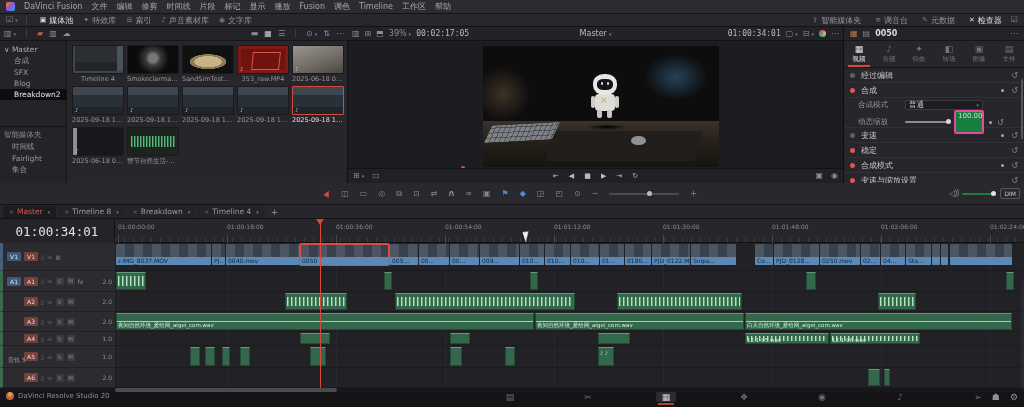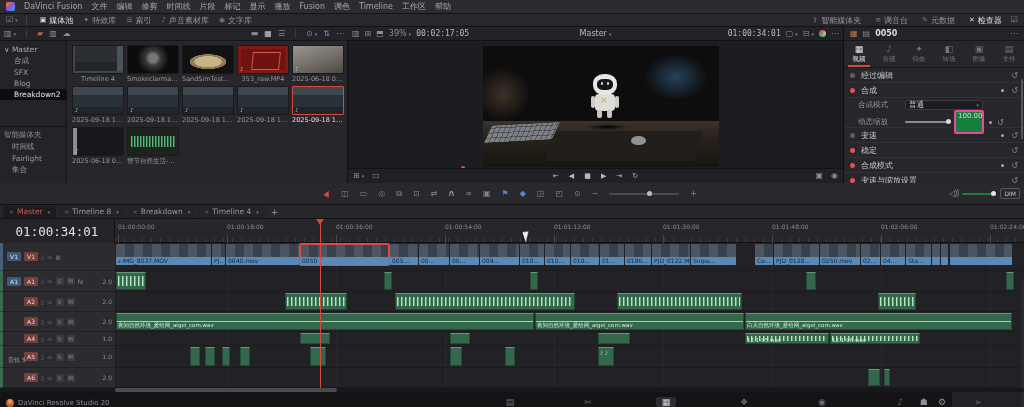--- a/index.html
+++ b/index.html
@@ -159,21 +159,21 @@
 .aclip .aname{position:absolute;left:1px;bottom:0;font-size:5.5px;color:#d6ecdc;white-space:nowrap}
 .aclip .aname:empty{display:none}
 .aclip.named::after{content:"";position:absolute;left:0;right:0;top:45%;height:1px;background:#9fd4ae}
 .aclip.notes::before{content:"♪ ♪";color:#d6ecdc;font-size:5px;position:absolute;left:1px;top:2px}
 #playhead{position:absolute;left:320px;top:14px;width:1px;height:169px;background:#da4a3c;z-index:8}
 #playhead::before{content:"";position:absolute;left:-4px;top:0;border-left:4px solid transparent;border-right:4px solid transparent;border-top:6px solid #da4a3c}
 #hscroll{position:absolute;left:0;top:183px;width:1024px;height:4px;background:#18181c}
 #hscroll .thumb{position:absolute;left:115px;width:222px;height:4px;background:#4a4a52;border-radius:2px}
 #vscroll{position:absolute;right:0;top:38px;width:3px;height:145px;background:#2a2a30}
 
-#statusbar{left:0;top:392px;width:952px;height:15px;background:#141417;display:flex;align-items:flex-end;padding:0 6px;color:#8f8f94;font-size:7px}
+#statusbar{left:0;top:392px;width:1024px;height:15px;background:#141417;display:flex;align-items:flex-start;padding:0 6px;color:#8f8f94;font-size:7px}
 #res-logo{width:8px;height:8px;border-radius:50%;background:radial-gradient(circle at 50% 30%,#e8915a 0 35%,#c2643a 36%);margin-right:4px}
 #pages{position:absolute;left:500px;display:flex;gap:58px;align-items:center}
 .page{font-size:9px;color:#6e6e74;position:relative;width:20px;text-align:center}
 .page.active{color:#d5d5d9;background:#2c2c32;border-radius:2px}
 .page.active::after{content:"";position:absolute;left:2px;right:2px;bottom:-3px;height:2px;background:#b04338}
 #status-right{margin-left:auto;display:flex;gap:10px;font-size:9px;color:#8f8f94}
 
 #cursor{left:524px;top:231px;width:0;height:0;border-left:6px solid #f2f2f2;border-bottom:10px solid transparent;border-top:1px solid transparent;transform:rotate(-18deg);filter:drop-shadow(0 0 1px #000);z-index:50}
 </style>
 </head>

